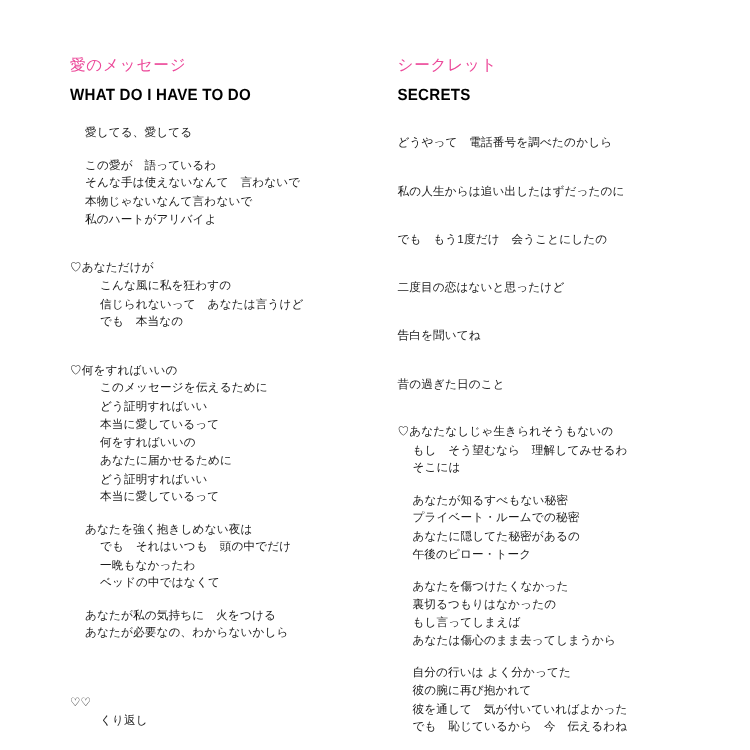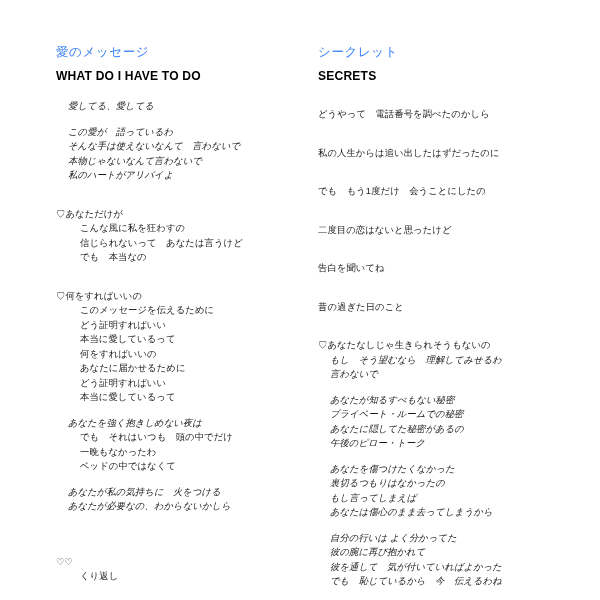--- a/index.html
+++ b/index.html
@@ -36,21 +36,21 @@
   }
   .col-right {
     padding-left: 18px;
     padding-right: 6px;
   }
   .jp-title {
     font-size: 12.5px;
     font-weight: 400;
     letter-spacing: 0.6px;
     margin: 0 0 7px 0;
-    color: #3b82f6;
+    color: #ec4899;
   }
   .en-title {
     font-size: 13px;
     font-weight: bold;
     letter-spacing: 0.2px;
     margin: 0 0 16px 0;
     color: #000000;
     transform: scaleX(0.93);
     transform-origin: left center;
     white-space: nowrap;
@@ -59,21 +59,21 @@
     margin-bottom: 11px;
   }
   .line {
     font-size: 9.3px;
     line-height: 14.5px;
     white-space: pre;
     color: #1a1a1a;
     letter-spacing: 0.1px;
   }
   .i0  { padding-left: 0px; margin-top: 24px; }
-  .i1  { padding-left: 12px; font-style: italic; }
+  .i1  { padding-left: 12px; }
   .i2  { padding-left: 24px; }
   .heart-line {
     font-size: 9.3px;
     line-height: 14.5px;
     white-space: pre;
     color: #1a1a1a;
   }
   .sp-6 { height: 6px; }
 </style>
 </head>
@@ -148,21 +148,21 @@
           <div class="line i0">私の人生からは追い出したはずだったのに</div>
           <div class="line i0">でも　もう1度だけ　会うことにしたの</div>
           <div class="line i0">二度目の恋はないと思ったけど</div>
         </div>
 
         <div class="stanza">
           <div class="line i0">告白を聞いてね</div>
           <div class="line i0">昔の過ぎた日のこと</div>
           <div class="line i0">♡あなたなしじゃ生きられそうもないの</div>
           <div class="line i1">もし　そう望むなら　理解してみせるわ</div>
-          <div class="line i1">言わないで</div>
+          <div class="line i1">そこには</div>
         </div>
 
         <div class="stanza">
           <div class="line i1">あなたが知るすべもない秘密</div>
           <div class="line i1">プライベート・ルームでの秘密</div>
           <div class="line i1">あなたに隠してた秘密があるの</div>
           <div class="line i1">午後のピロー・トーク</div>
         </div>
 
         <div class="stanza">

